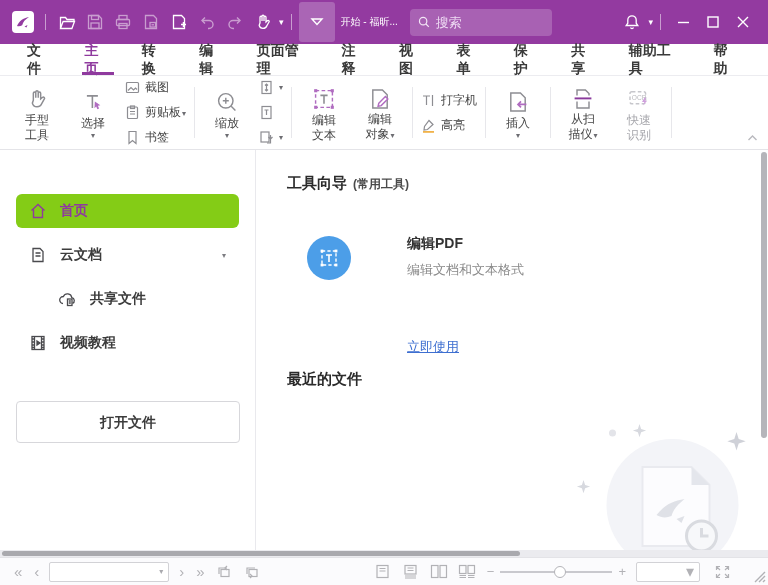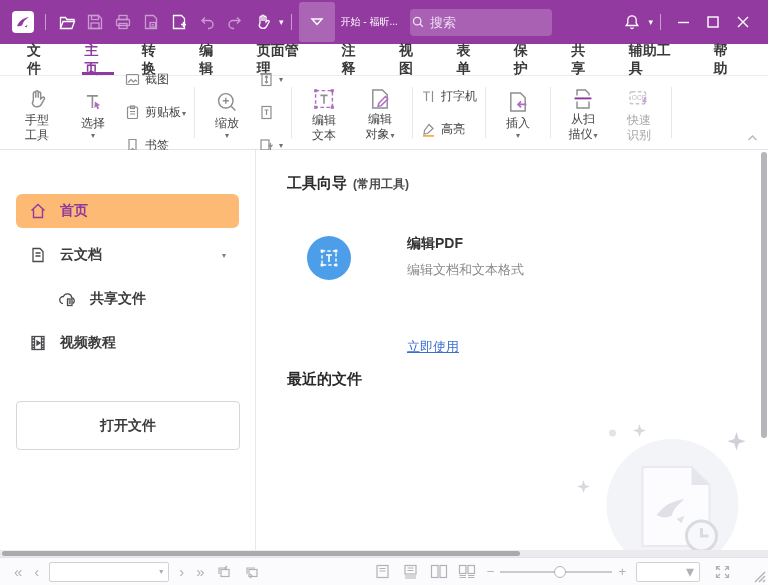--- a/index.html
+++ b/index.html
@@ -8,21 +8,21 @@
   .window { width:768px; height:585px; display:flex; flex-direction:column; background:#fff; }
 
   
   .titlebar { height:44px; background:#933aa0; display:flex; align-items:center; padding:0 10px 0 8px; color:#fff; flex:0 0 auto; }
   .logo { width:22px; height:22px; background:#fff; border-radius:4px; display:flex; align-items:center; justify-content:center; margin:0 4px; }
   .tb-btn { width:28px; height:30px; display:flex; align-items:center; justify-content:center; border-radius:3px; }
   .tb-btn.dim { opacity:.5; }
   .tb-sep { width:1px; height:16px; background:rgba(255,255,255,.5); margin:0 7px; }
   .tb-toggle { width:36px; height:40px; background:rgba(255,255,255,.22); border-radius:3px; display:flex; align-items:center; justify-content:center; margin-right:6px; }
   .tb-title { font-size:10px; white-space:nowrap; overflow:hidden; max-width:82px; margin-right:12px; }
-  .searchbox { width:142px; height:27px; background:rgba(255,255,255,.20); border-radius:4px; display:flex; align-items:center; padding:0 2px; gap:6px; }
+  .searchbox { width:142px; height:27px; background:rgba(255,255,255,.20); border-radius:4px; display:flex; align-items:center; padding:0 8px; gap:6px; }
   .searchbox input { border:0; background:transparent; outline:none; color:#fff; font-size:13px; width:100%; font-family:inherit; }
   .searchbox input::placeholder { color:#efdcf4; opacity:1; }
   .caret-w { font-size:9px; color:#fff; margin-left:2px; }
   .tb-right { display:flex; align-items:center; margin-left:auto; }
   .win-btn { width:30px; height:30px; display:flex; align-items:center; justify-content:center; }
 
   
   .menubar { height:32px; display:flex; align-items:stretch; padding:0 12px; border-bottom:1px solid #ececf0; background:#fff; flex:0 0 auto; }
   .menu-item { padding:0 15px; font-size:14px; font-weight:bold; color:#3a3a3a; display:flex; align-items:center; position:relative; }
   .menu-item.active { color:#8f3a9e; }
@@ -30,33 +30,33 @@
 
   
   .ribbon { height:74px; border-bottom:1px solid #e4e4e8; display:flex; align-items:stretch; padding:3px 2px 3px 6px; position:relative; background:#fff; flex:0 0 auto; }
   .rgroup { display:flex; align-items:center; gap:8px; padding:0 7px; }
   .rsep { width:1px; background:#e7e7eb; margin:8px 1px; }
   .rbtn { display:flex; flex-direction:column; align-items:center; justify-content:space-between; width:48px; font-size:12px; color:#454545; line-height:15px; padding-top:3px; }
   .rbtn .ric { height:27px; display:flex; align-items:center; justify-content:center; }
   .rlabel { text-align:center; }
   .ci::after { content:"▾"; font-size:8px; color:#6d6d72; margin-left:1px; }
   .cb { font-size:8px; color:#6d6d72; line-height:9px; }
-  .rstack { display:flex; flex-direction:column; justify-content:center; gap:16px; font-size:12px; color:#454545; }
+  .rstack { display:flex; flex-direction:column; justify-content:center; gap:8px; font-size:12px; color:#454545; }
   .rrow { display:flex; align-items:center; gap:5px; height:17px; }
   .disabled { color:#a7a7ac; }
   .collapse { position:absolute; right:10px; bottom:5px; color:#b9b9be; font-size:10px; }
 
   
   .content { flex:1 1 auto; display:flex; position:relative; min-height:0; }
   .sidebar { width:256px; flex:0 0 auto; border-right:1px solid #e9e9ed; padding-top:44px; background:#fff; }
   .side-item { height:34px; margin:0 16px 10px; border-radius:6px; display:flex; align-items:center; gap:13px; padding:0 13px; font-size:14px; font-weight:bold; color:#3c3c3c; position:relative; }
-  .side-item.active { background:#fdba74; color:#8f3a9e; }
+  .side-item.active { background:#84cc16; color:#8f3a9e; }
   .side-item .vcaret { margin-left:auto; font-size:8px; color:#7d7d82; }
   .side-item.indent { padding-left:42px; }
-  .open-btn { display:block; margin:41px 16px 0; width:224px; height:49px; background:#fff; border:1px solid #d7d7db; border-radius:4px; font-size:14px; font-weight:bold; color:#3c3c3c; text-align:center; line-height:31px; font-family:inherit; }
+  .open-btn { display:block; margin:41px 16px 0; width:224px; height:42px; background:#fff; border:1px solid #d7d7db; border-radius:4px; font-size:14px; font-weight:bold; color:#3c3c3c; text-align:center; line-height:31px; font-family:inherit; }
 
   .main { flex:1 1 auto; position:relative; background:#fff; overflow:hidden; }
   .tools-head { position:absolute; left:31px; top:24px; font-size:15px; font-weight:bold; color:#2b2b2b; }
   .tools-sub { font-size:12px; font-weight:bold; color:#4a4a4a; margin-left:6px; }
   .card-icon { position:absolute; left:51px; top:86px; width:44px; height:44px; border-radius:50%; background:#4c9ee8; display:flex; align-items:center; justify-content:center; }
   .card-title { position:absolute; left:151px; top:85px; font-size:14px; font-weight:bold; color:#333; }
   .card-desc { position:absolute; left:151px; top:111px; font-size:13px; color:#8a8a8a; }
   .card-link { position:absolute; left:151px; top:188px; font-size:13px; color:#3e6fd0; text-decoration:underline; }
   .recent-head { position:absolute; left:31px; top:220px; font-size:15px; font-weight:bold; color:#2b2b2b; }
   .watermark { position:absolute; left:0; top:0; width:100%; height:100%; pointer-events:none; }

